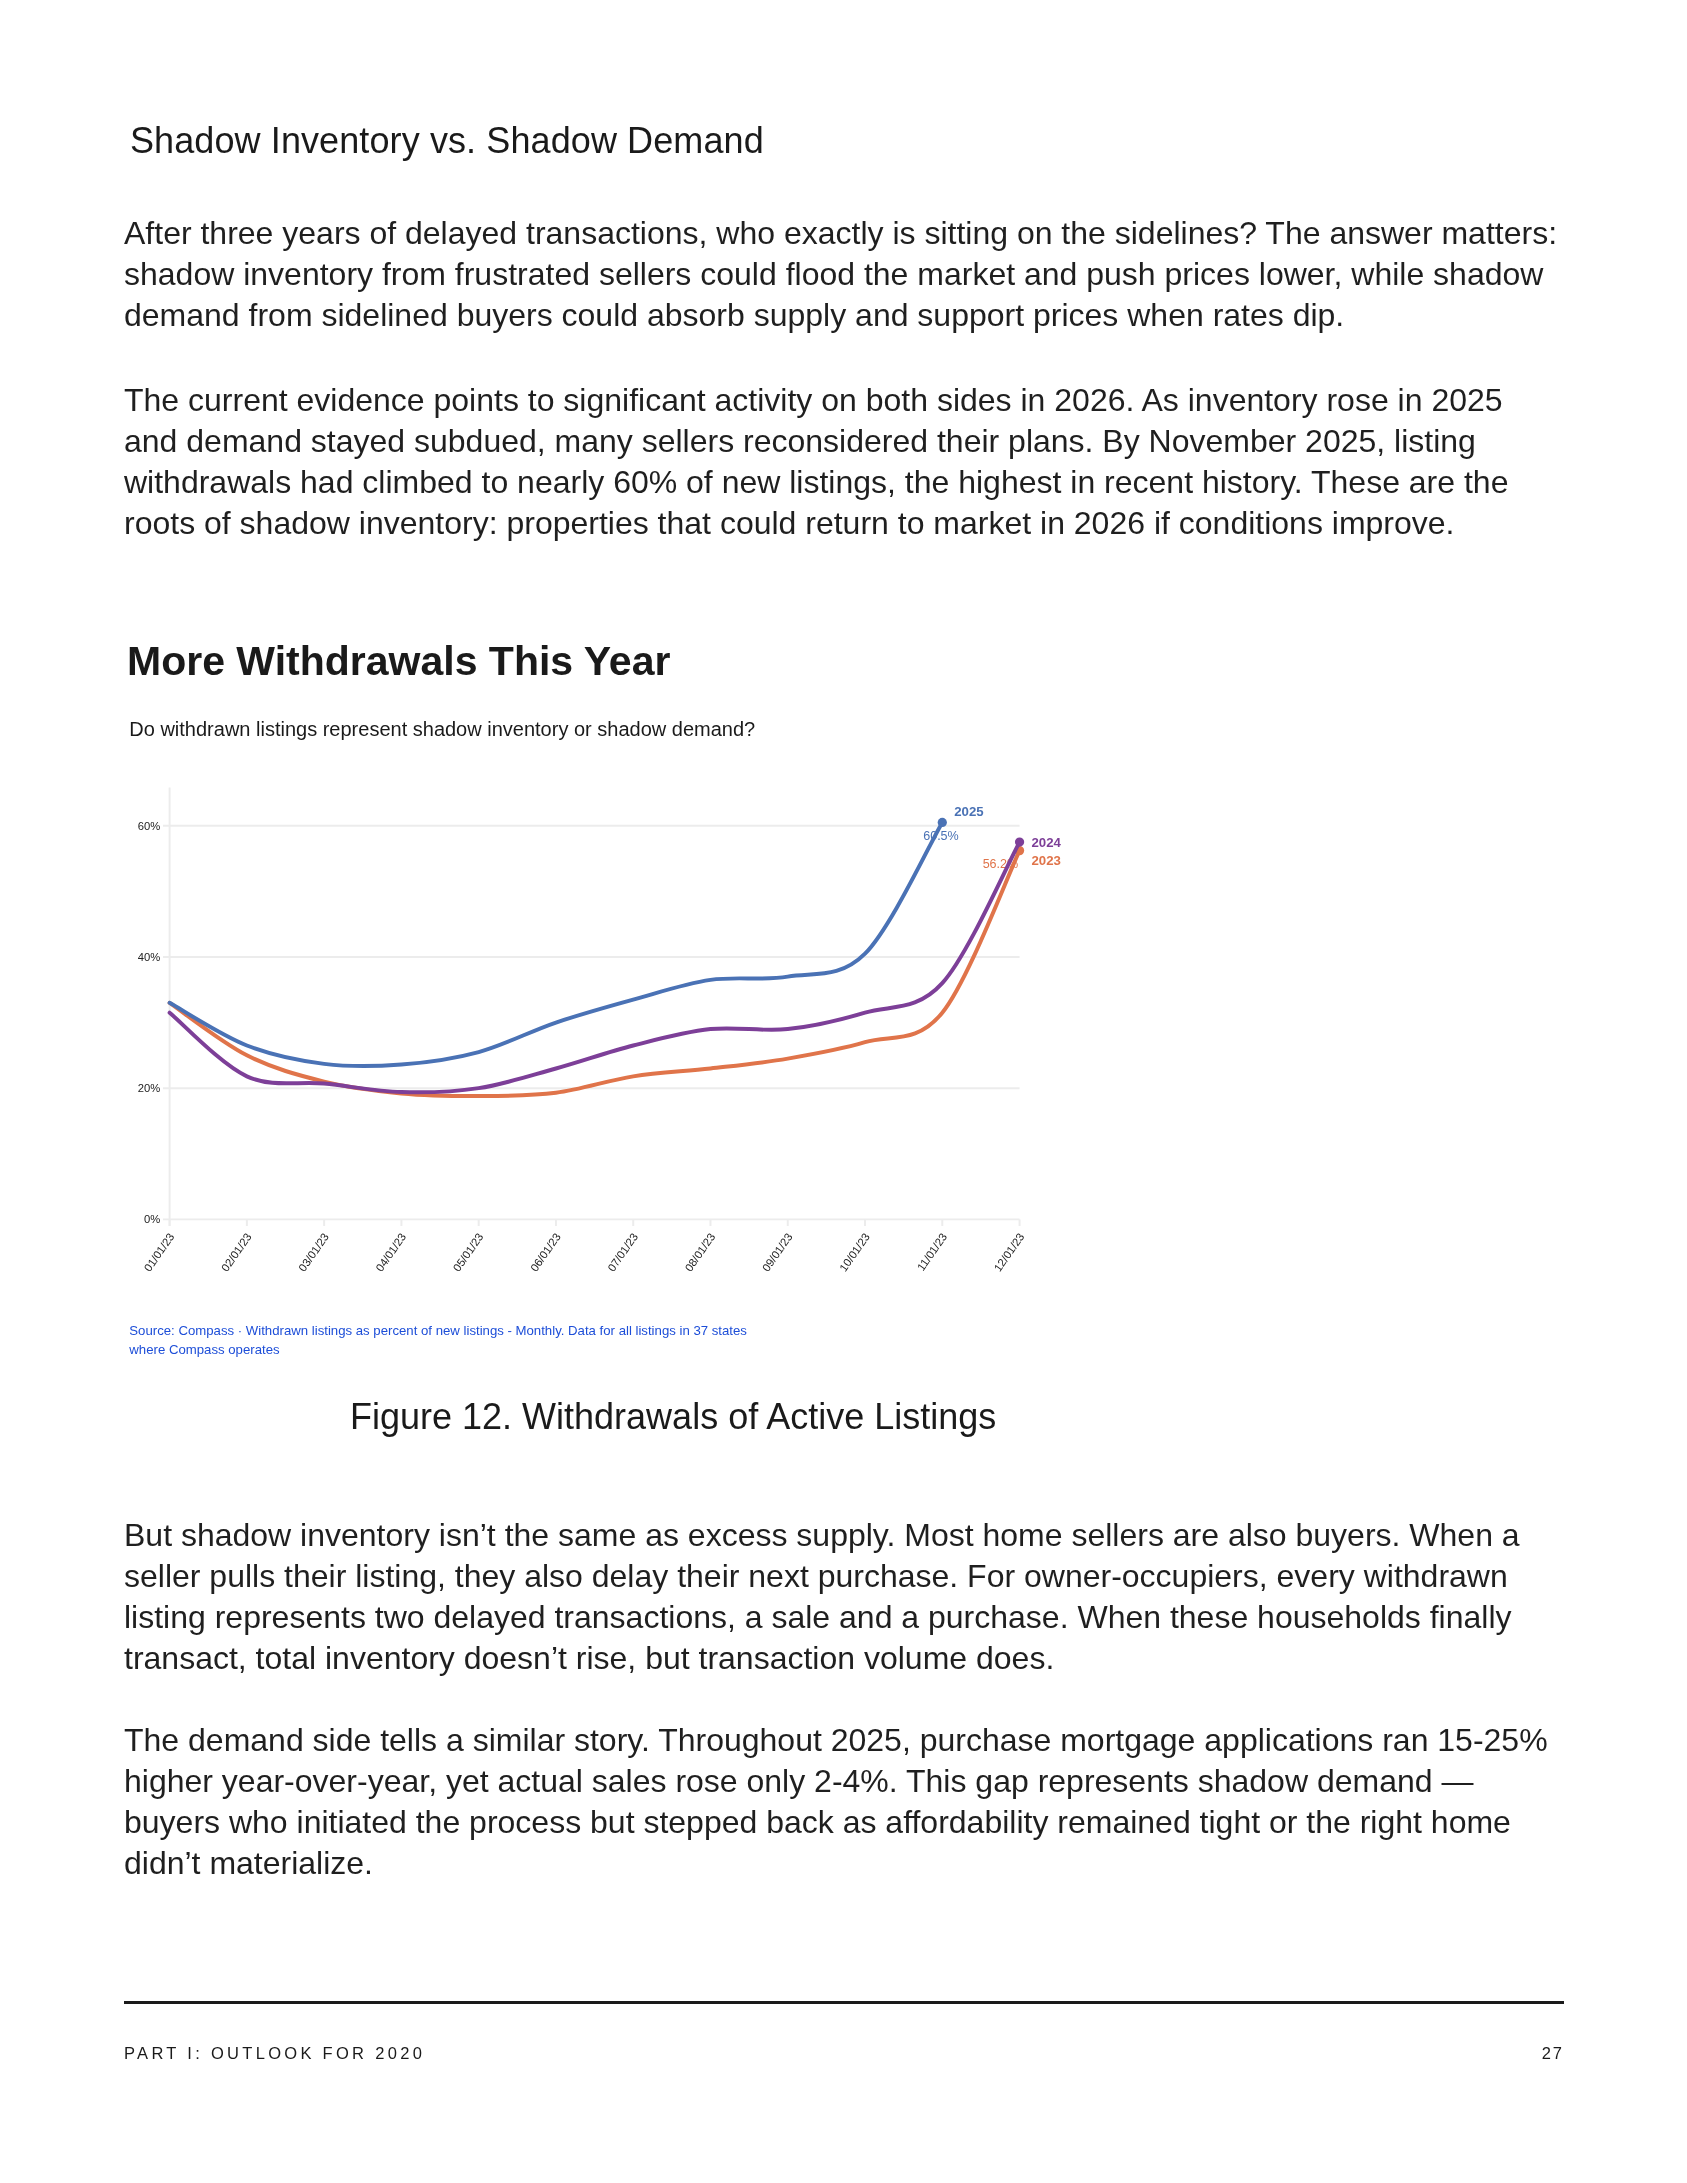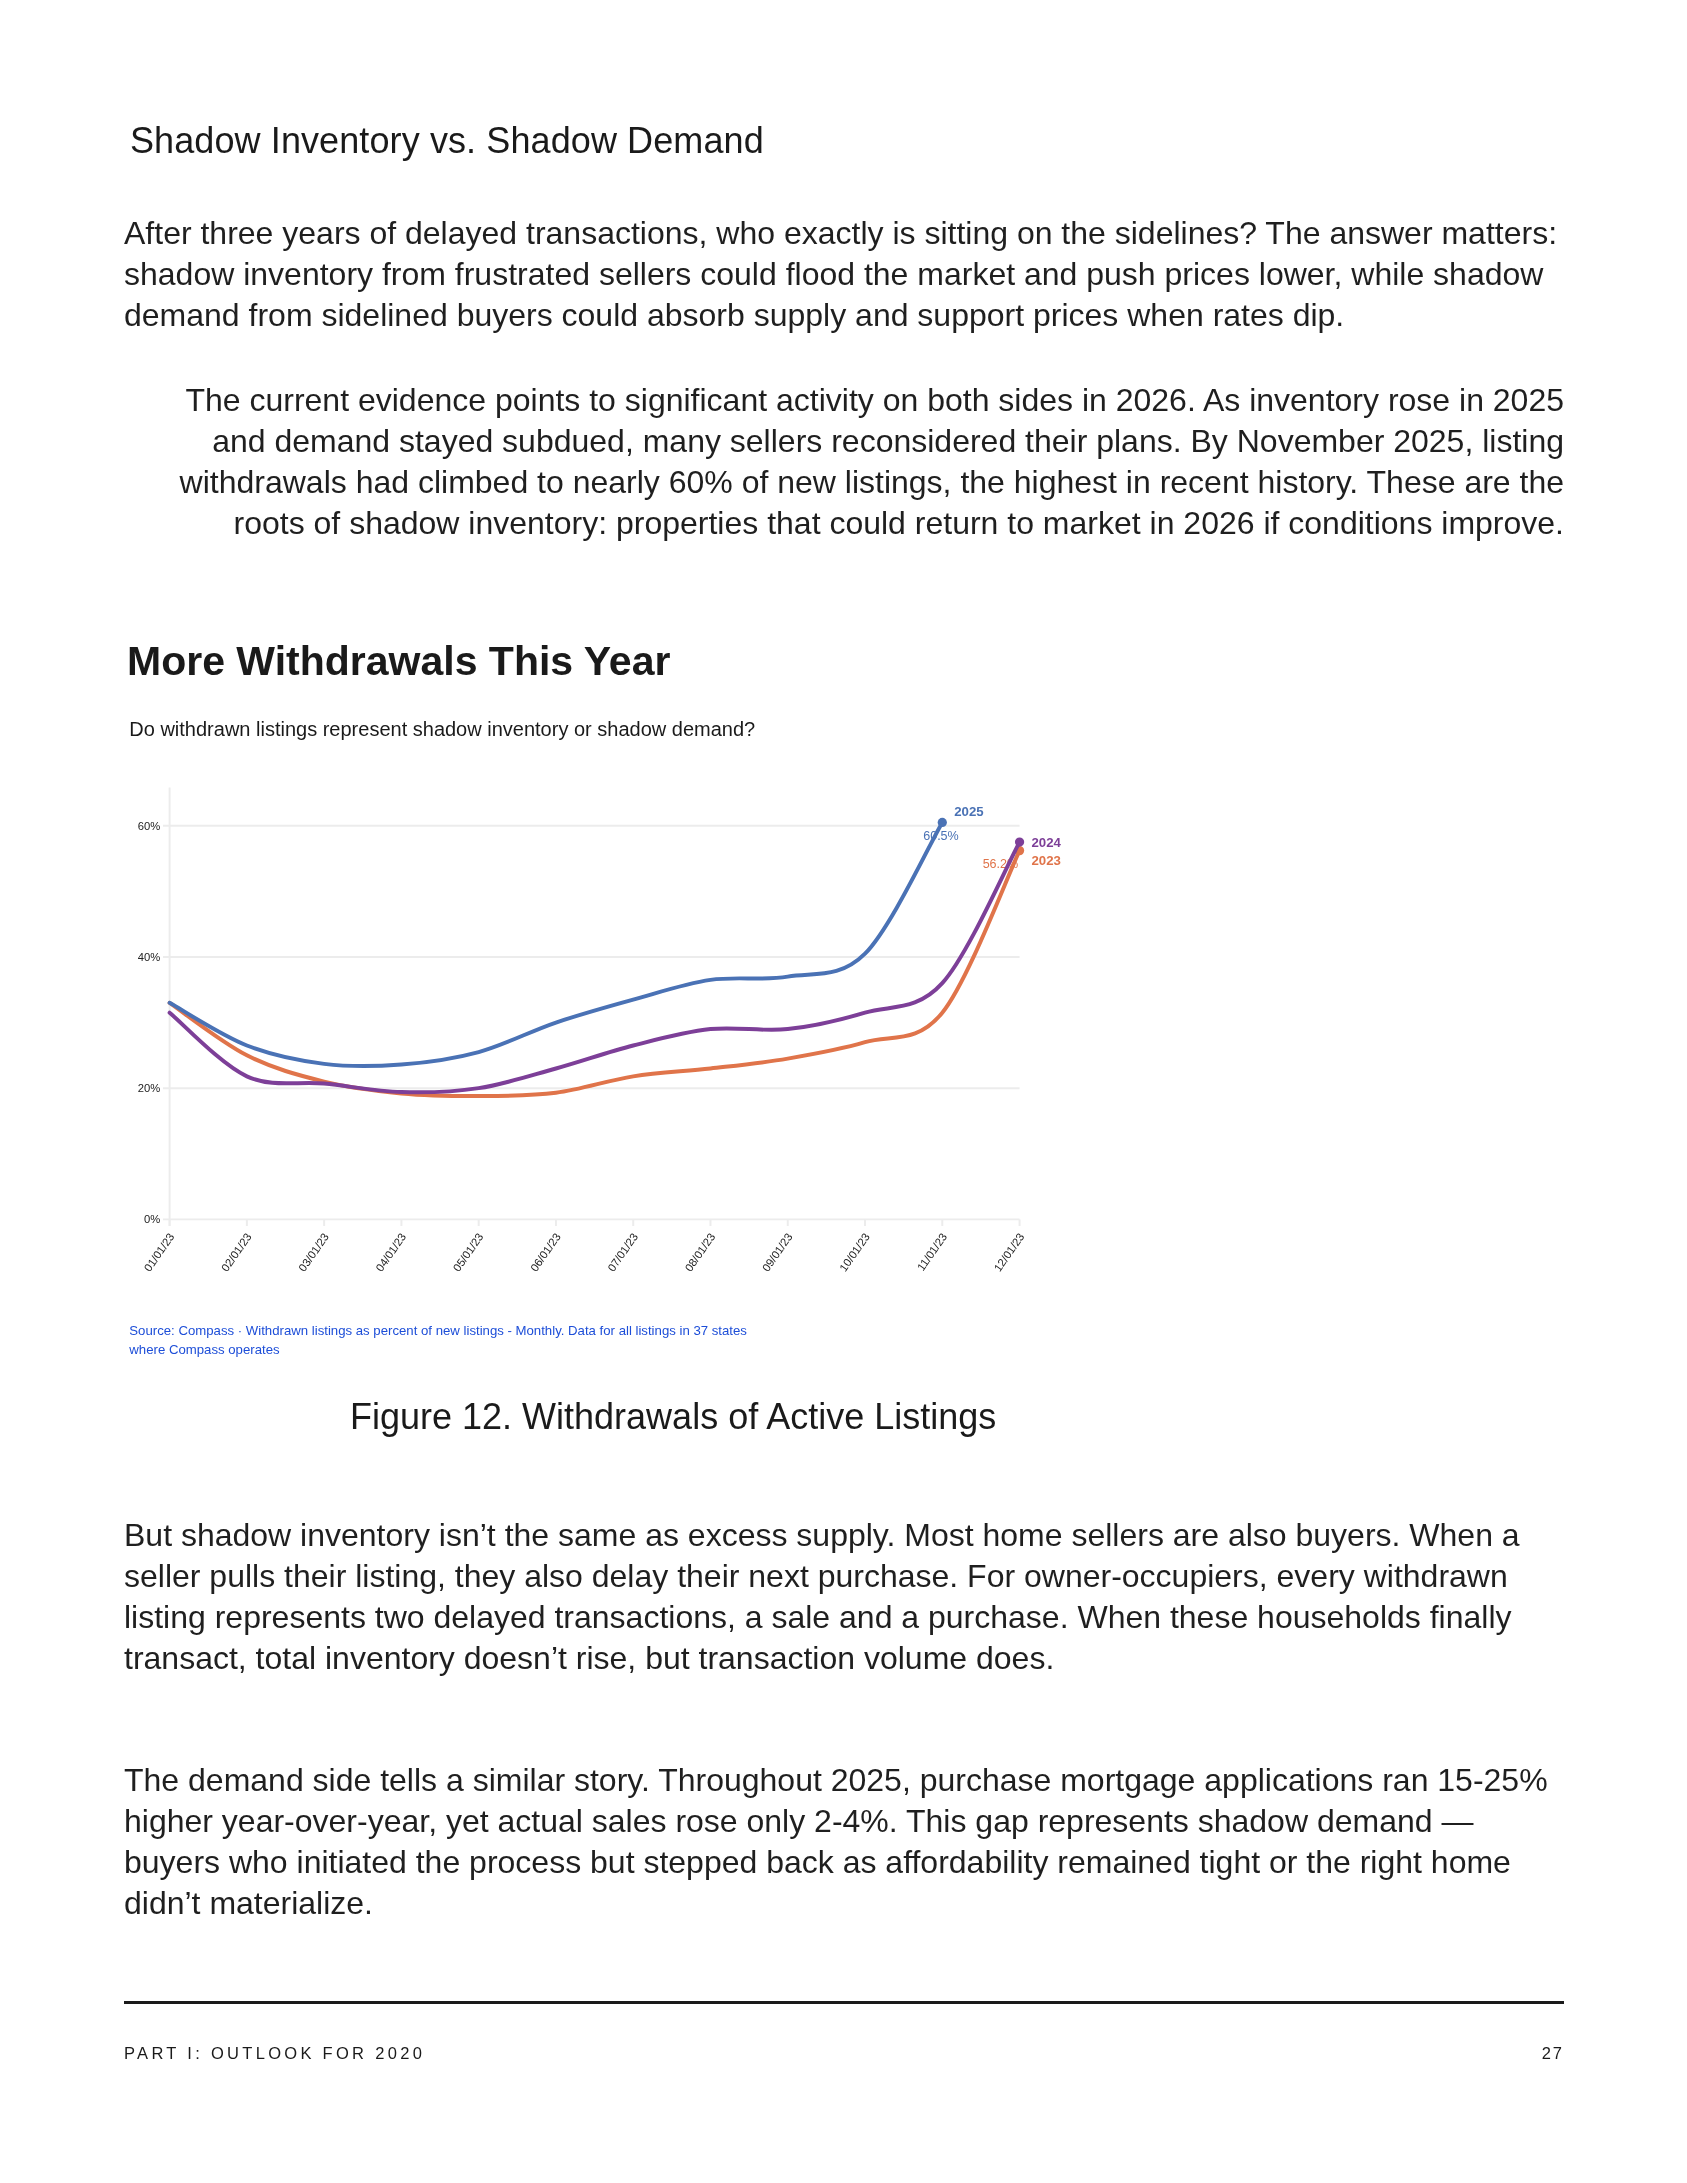--- a/index.html
+++ b/index.html
@@ -1,20 +1,20 @@
 <!DOCTYPE html>
 <html style="font-size:10.6px"><head>
 <meta charset="utf-8">
 <style>
   html,body{margin:0;padding:0;background:#fff;}
   body{width:1687px;height:2183px;position:relative;font-family:"Liberation Sans",sans-serif;color:#1a1a1a;overflow:hidden;}
   .page{position:absolute;left:124px;top:0;width:1440px;}
   h1.section{position:absolute;top:114px;left:0;margin:6px;font-weight:400;font-size:36px;letter-spacing:0.1px;}
   .para{position:absolute;left:0;width:1440px;margin:0;font-size:32px;line-height:41px;font-weight:400;color:#1f1f1f;}
-  .p1{top:213px;} .p2{top:380px;text-align:right;} .p3{top:1515px;} .p4{top:1720px;margin-top:40px;}
+  .p1{top:213px;} .p2{top:380px;} .p3{top:1515px;} .p4{top:1720px;}
   .chart-title{position:absolute;left:3px;top:638px;margin:0;font-size:41px;font-weight:700;}
   .chart-sub{position:absolute;left:5.3px;top:718px;font-size:20px;}
   .chart{position:absolute;left:-124px;top:761px;}
   .source{position:absolute;left:5.3px;top:1322px;font-size:13.2px;line-height:18.5px;color:#1d4ed8;}
   .caption{position:absolute;left:226px;top:1396px;font-size:36px;}
   .rule{position:absolute;left:0;top:2001px;width:1440px;height:2.6px;background:#1a1a1a;}
   .footer-left{position:absolute;left:0;top:2044px;font-size:16.5px;letter-spacing:3.3px;}
   .footer-right{position:absolute;right:0;top:2044px;font-size:16.5px;letter-spacing:2px;}
   svg text{font-family:"Liberation Sans",sans-serif;}
 </style>

